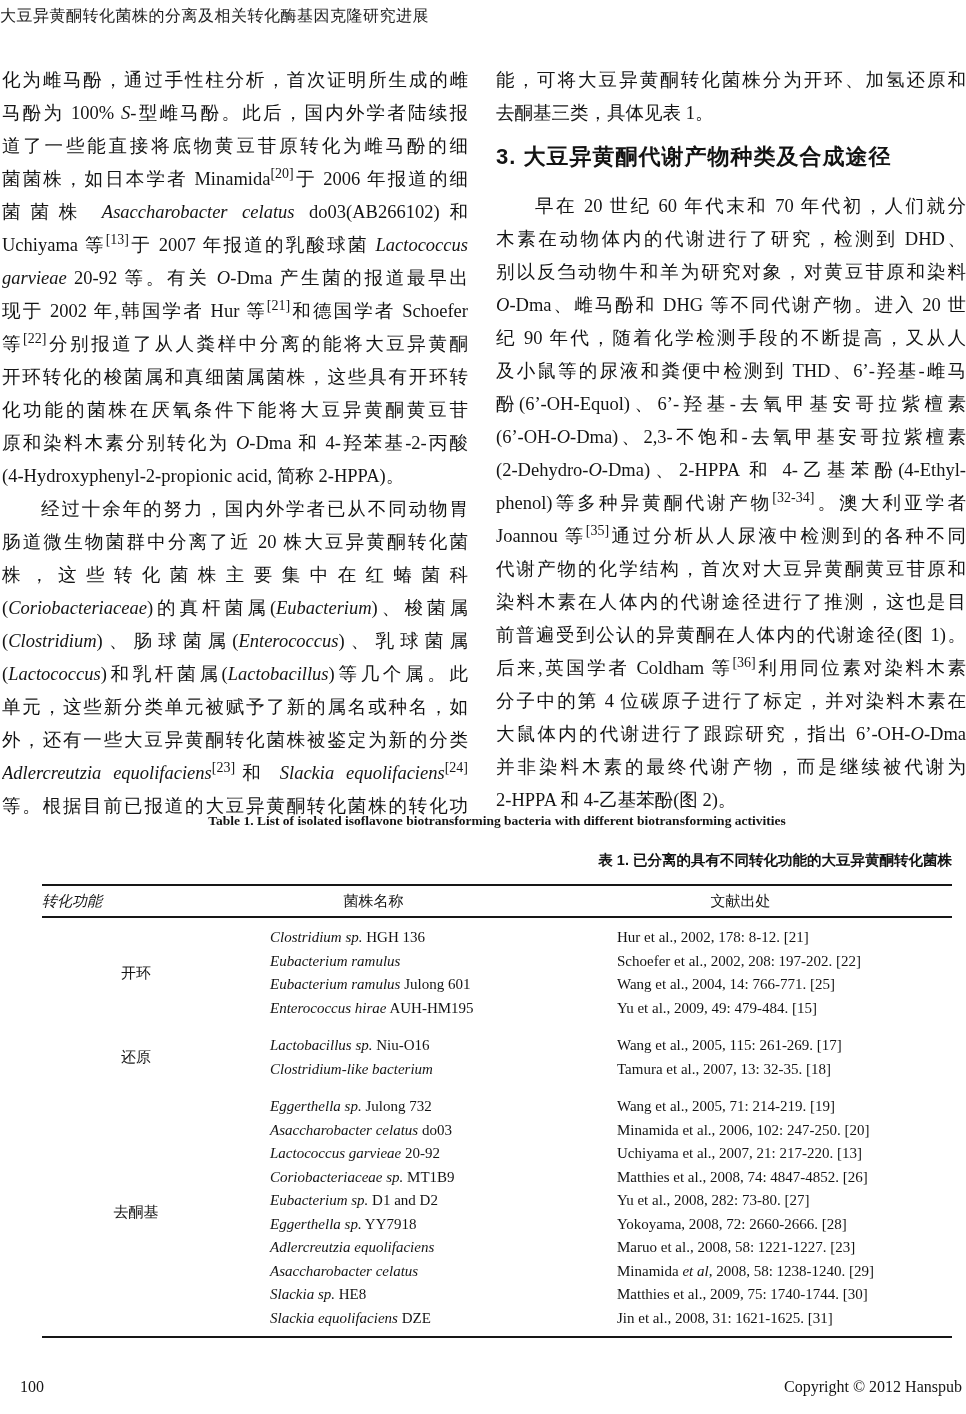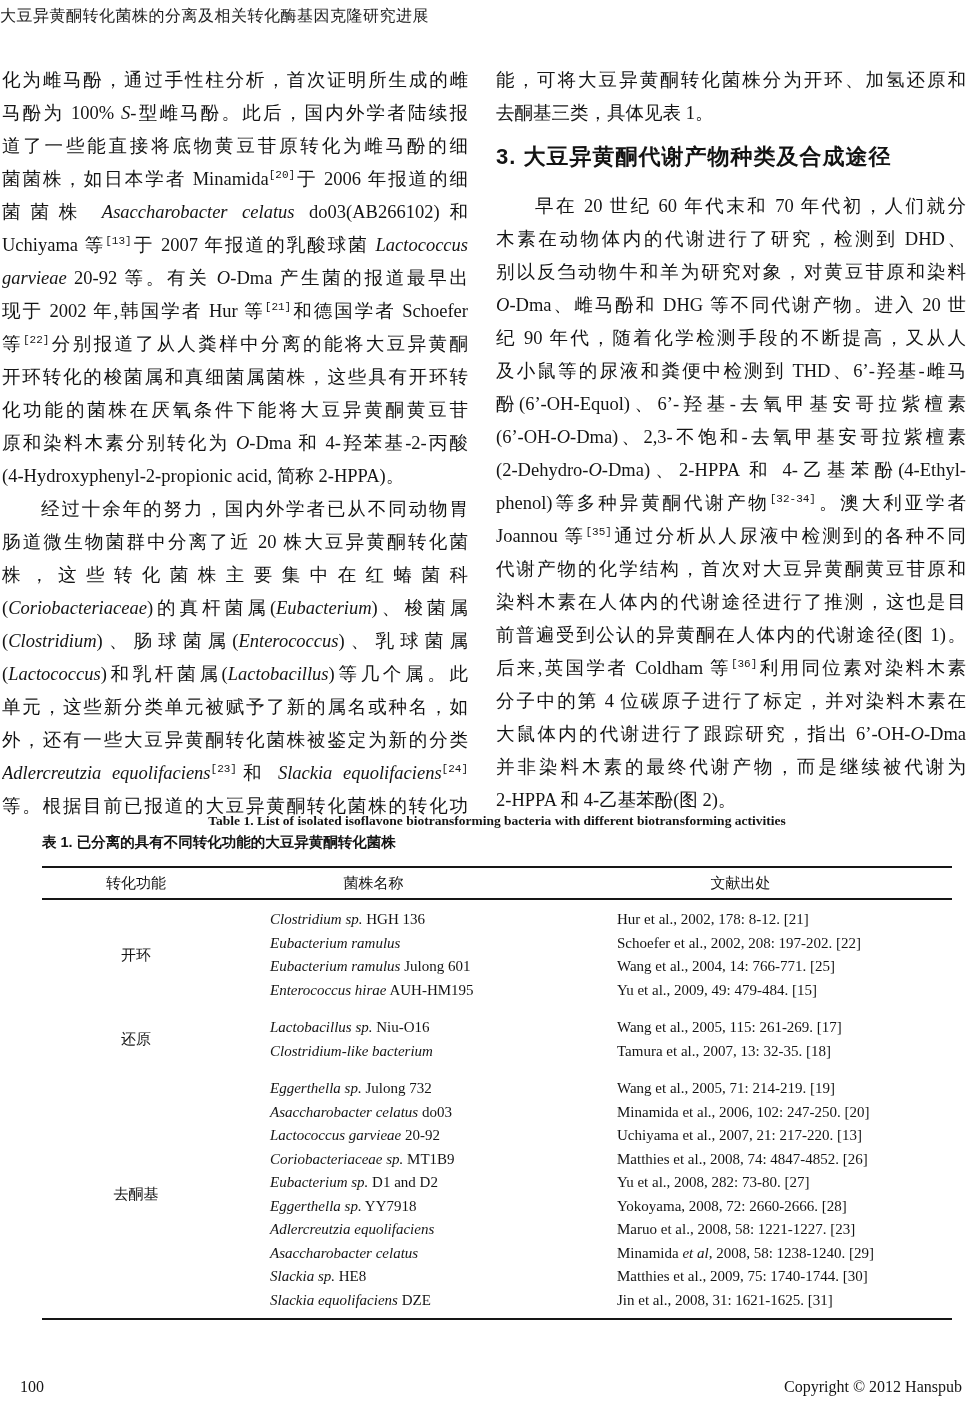--- a/index.html
+++ b/index.html
@@ -7,32 +7,32 @@
         font-family:"Liberation Serif","DejaVu Serif",serif;overflow:hidden;}
   .running-header{position:absolute;top:6px;left:0;width:100%;text-align:left;
         font-size:16px;letter-spacing:.5px;color:#222;}
   .col{position:absolute;top:64px;}
   .col-left{left:2px;width:466px;}
   .col-right{left:496px;width:470px;}
   .line{height:33px;line-height:33px;font-size:18.5px;text-align:justify;
         text-align-last:justify;overflow:hidden;}
   .line.end{text-align-last:left;}
   .line.ind{text-indent:39px;}
-  sup{font-size:11px;line-height:0;font-family:Liberation Mono, monospace;}
+  sup{font-size:14px;line-height:0;}
   .it{font-style:italic;}
   .sec-heading{margin:14px 0 20px;font-family:"Liberation Sans","DejaVu Sans",sans-serif;
         font-weight:bold;font-size:22px;line-height:26px;letter-spacing:1px;}
   .table-block{position:absolute;left:42px;top:812px;width:910px;}
   .tt-en{text-align:center;font-weight:bold;font-size:13.5px;line-height:18px;}
-  .tt-zh{text-align:left;font-weight:bold;font-size:14.5px;line-height:20px;margin-top:2px;
+  .tt-zh{text-align:right;font-weight:bold;font-size:14.5px;line-height:20px;margin-top:20px;
         font-family:"Liberation Sans","DejaVu Sans",sans-serif;}
   .hrule{height:2px;background:#161616;}
   .r1{margin-top:14px;}
   .thead-row{display:flex;height:30px;align-items:center;font-size:15px;}
-  .th-func{width:188px;text-align:center;}
+  .th-func{width:188px;text-align:left;font-style:italic;}
   .th-strain{width:347px;box-sizing:border-box;padding-right:60px;text-align:center;}
   .th-cite{flex:1;box-sizing:border-box;padding-right:48px;text-align:center;}
   .tbody{padding:8px 0 6px;}
   .tgroup{display:flex;margin-bottom:14px;}
   .tgroup:last-child{margin-bottom:0;}
   .tg-label{width:188px;display:flex;align-items:center;justify-content:center;font-size:15px;}
   .tg-rows{flex:1;}
   .trow{display:flex;height:23.5px;line-height:23.5px;font-size:15px;}
   .td-strain{width:307px;padding-left:40px;overflow:hidden;}
   .td-cite{flex:1;padding-left:40px;overflow:hidden;}

